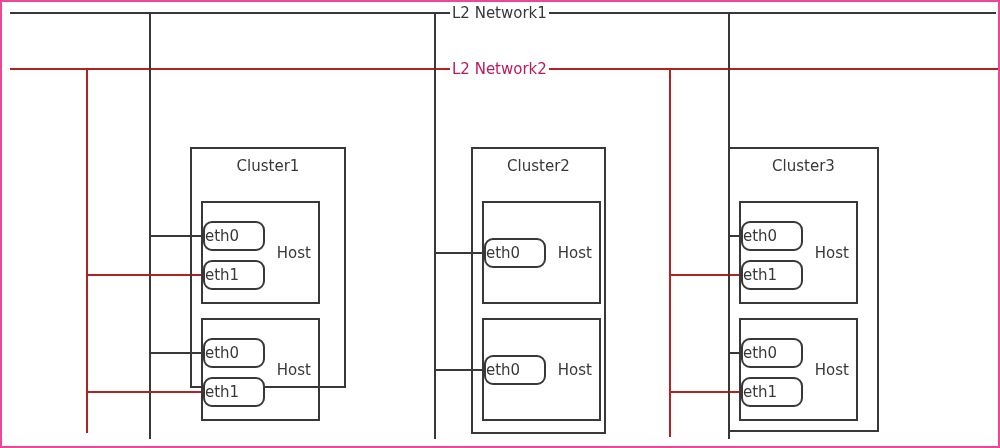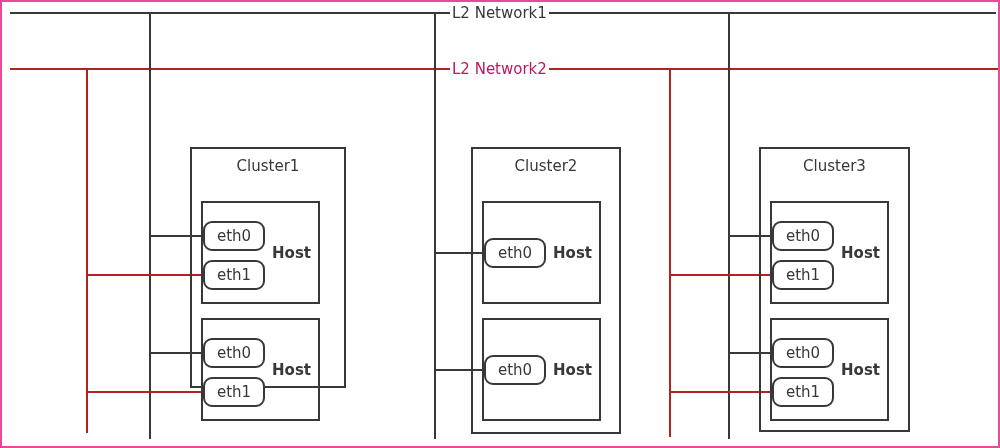--- a/index.html
+++ b/index.html
@@ -26,27 +26,27 @@
   }
   .host{
     position:absolute;left:9px;width:119px;height:103px;
     border:2px solid #383838;box-sizing:border-box;background:transparent;
   }
   .host-top{top:52px;}
   .host-bottom{top:169px;}
   .eth{
     position:absolute;left:0px;width:62px;height:30px;box-sizing:border-box;
     border:2px solid #383838;border-radius:9px;background:#ffffff;
-    text-align:center;line-height:26px;
+    line-height:26px;
   }
   .eth-0{top:18px;}
   .eth-1{top:57px;}
   .eth-single{top:35px;}
   .host-label{
-    position:absolute;right:7px;top:50%;transform:translateY(-50%);font-weight:bold;
+    position:absolute;right:7px;top:50%;transform:translateY(-50%);
   }
 </style>
 </head>
 <body>
 
 <div class="canvas">
 
   <div class="hline" style="left:8px;top:10px;width:986px;"></div>
   <div class="hline red" style="left:8px;top:66px;width:988px;"></div>
 
@@ -77,33 +77,33 @@
       <div class="eth eth-1">eth1</div>
       <div class="host-label">Host</div>
     </div>
     <div class="host host-bottom">
       <div class="eth eth-0">eth0</div>
       <div class="eth eth-1">eth1</div>
       <div class="host-label">Host</div>
     </div>
   </div>
 
-  <div class="cluster" style="left:469px;top:145px;width:150px;height:287px;">
+  <div class="cluster" style="left:469px;top:145px;width:135px;height:287px;">
     <div class="cluster-label">Cluster2</div>
     <div class="host host-top">
       <div class="eth eth-single">eth0</div>
       <div class="host-label">Host</div>
     </div>
     <div class="host host-bottom">
       <div class="eth eth-single">eth0</div>
       <div class="host-label">Host</div>
     </div>
   </div>
 
-  <div class="cluster" style="left:757px;top:145px;width:151px;height:285px;">
+  <div class="cluster" style="left:726px;top:145px;width:151px;height:285px;">
     <div class="cluster-label">Cluster3</div>
     <div class="host host-top">
       <div class="eth eth-0">eth0</div>
       <div class="eth eth-1">eth1</div>
       <div class="host-label">Host</div>
     </div>
     <div class="host host-bottom">
       <div class="eth eth-0">eth0</div>
       <div class="eth eth-1">eth1</div>
       <div class="host-label">Host</div>

